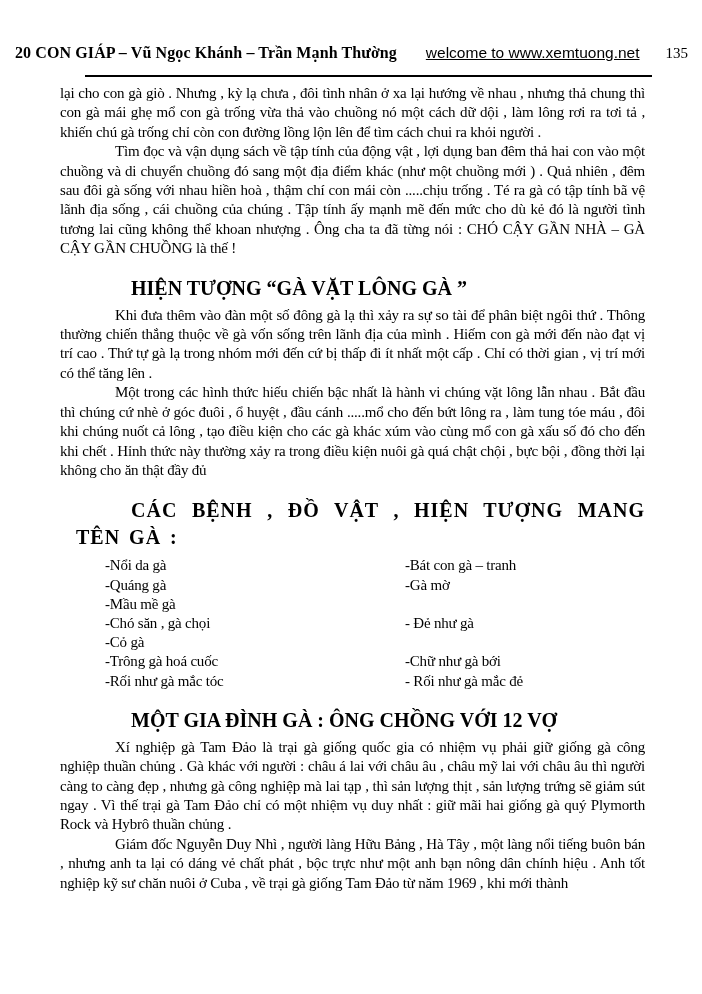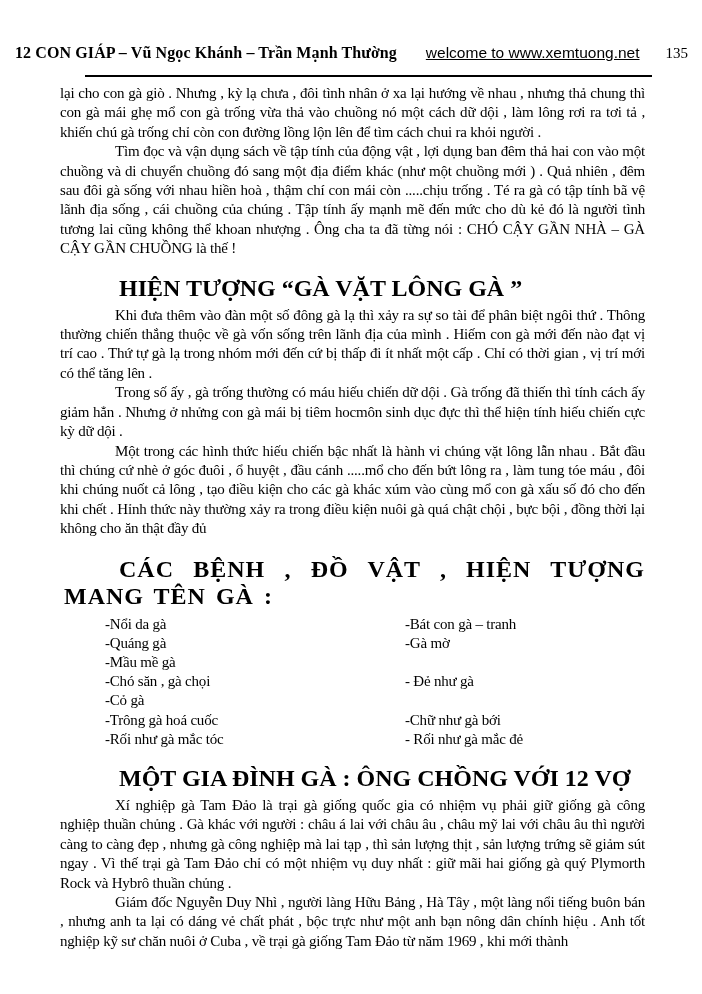--- a/index.html
+++ b/index.html
@@ -58,24 +58,24 @@
     text-align: justify;
   }
   .content p {
     margin: 0;
   }
   .ind {
     text-indent: 55px;
   }
   .section-heading {
     font-weight: bold;
-    font-size: 24px;
+    font-size: 20px;
     line-height: 25px;
     letter-spacing: 0;
-    margin: 17px 0 5px 4px;
+    margin: 17px 0 5px 16px;
     text-indent: 55px;
     font-family: Liberation Serif, serif;
   }
   .section-heading.justified {
     text-align: justify;
     letter-spacing: 1px;
     word-spacing: 3px;
     line-height: 27px;
   }
   
@@ -93,34 +93,33 @@
   .term-right {
     flex: 1;
   }
 </style>
 </head>
 <body>
 
 <div class="page">
 
   <div class="header">
-    <span class="book-title">12 CON GIÁP – Vũ Ngọc Khánh – Trần Mạnh Thường</span>
+    <span class="book-title">20 CON GIÁP – Vũ Ngọc Khánh – Trần Mạnh Thường</span>
     <span class="site-link">welcome to www.xemtuong.net</span>
     <span class="page-number">135</span>
   </div>
   <div class="header-rule"></div>
 
   <div class="content">
 
     <p>lại cho con gà giò . Nhưng , kỳ lạ chưa , đôi tình nhân ở xa lại hướng về nhau , nhưng thả chung thì con gà mái ghẹ mổ con gà trống vừa thả vào chuồng nó một cách dữ dội , làm lông rơi ra tơi tả , khiến chú gà trống chỉ còn con đường lồng lộn lên để tìm cách chui ra khỏi người .</p>
     <p class="ind">Tìm đọc và vận dụng sách về tập tính của động vật , lợi dụng ban đêm thả hai con vào một chuồng và di chuyển chuồng đó sang một địa điểm khác (như một chuồng mới ) . Quả nhiên , đêm sau đôi gà sống với nhau hiền hoà , thậm chí con mái còn .....chịu trống . Té ra gà có tập tính bã vệ lãnh địa sống , cái chuồng của chúng . Tập tính ấy mạnh mẽ đến mức cho dù kẻ đó là người tình tương lai cũng không thể khoan nhượng . Ông cha ta đã từng nói :  CHÓ CẬY GẦN NHÀ – GÀ CẬY GẦN CHUỒNG là thế !</p>
 
     <div class="section-heading">HIỆN TƯỢNG “GÀ VẶT LÔNG GÀ ”</div>
     <p class="ind">Khi đưa thêm vào đàn một số đông gà lạ thì xảy ra sự so tài để phân biệt ngôi thứ . Thông thường chiến thắng thuộc về gà vốn sống trên lãnh địa của mình . Hiếm con gà mới đến nào đạt vị trí cao . Thứ tự gà lạ trong nhóm mới đến cứ bị thấp đi ít nhất một cấp . Chỉ có thời gian , vị trí mới có thể tăng lên .</p>
-    <p class="ind">Trong số ấy , gà trống thường có máu hiếu chiến dữ dội . Gà trống đã thiến thì tính cách ấy giảm hẳn . Nhưng ở nhửng con gà mái bị tiêm hocmôn sinh dục đực thì thể hiện tính hiếu chiến cực kỳ dữ dội .</p>
     <p class="ind">Một trong các hình thức hiếu chiến bậc nhất là hành vi chúng vặt lông lẫn nhau . Bắt đầu thì chúng cứ nhè ở góc đuôi , ổ huyệt , đầu cánh .....mổ cho đến bứt lông ra , làm tung tóe máu , đôi khi chúng nuốt cả lông , tạo điều kiện cho các gà khác xúm vào cùng mổ con gà xấu số đó cho đến khi chết . Hỉnh thức này thường xảy ra trong điều kiện nuôi gà quá chật chội , bực bội , đồng thời lại không cho ăn thật đầy đủ</p>
 
     <div class="section-heading justified">CÁC BỆNH , ĐỒ VẬT , HIỆN TƯỢNG MANG TÊN GÀ :</div>
 
     <div class="term-list">
       <div class="term-row">
         <span class="term-left">-Nổi da gà</span>
         <span class="term-right">-Bát con gà – tranh</span>
       </div>
       <div class="term-row">

